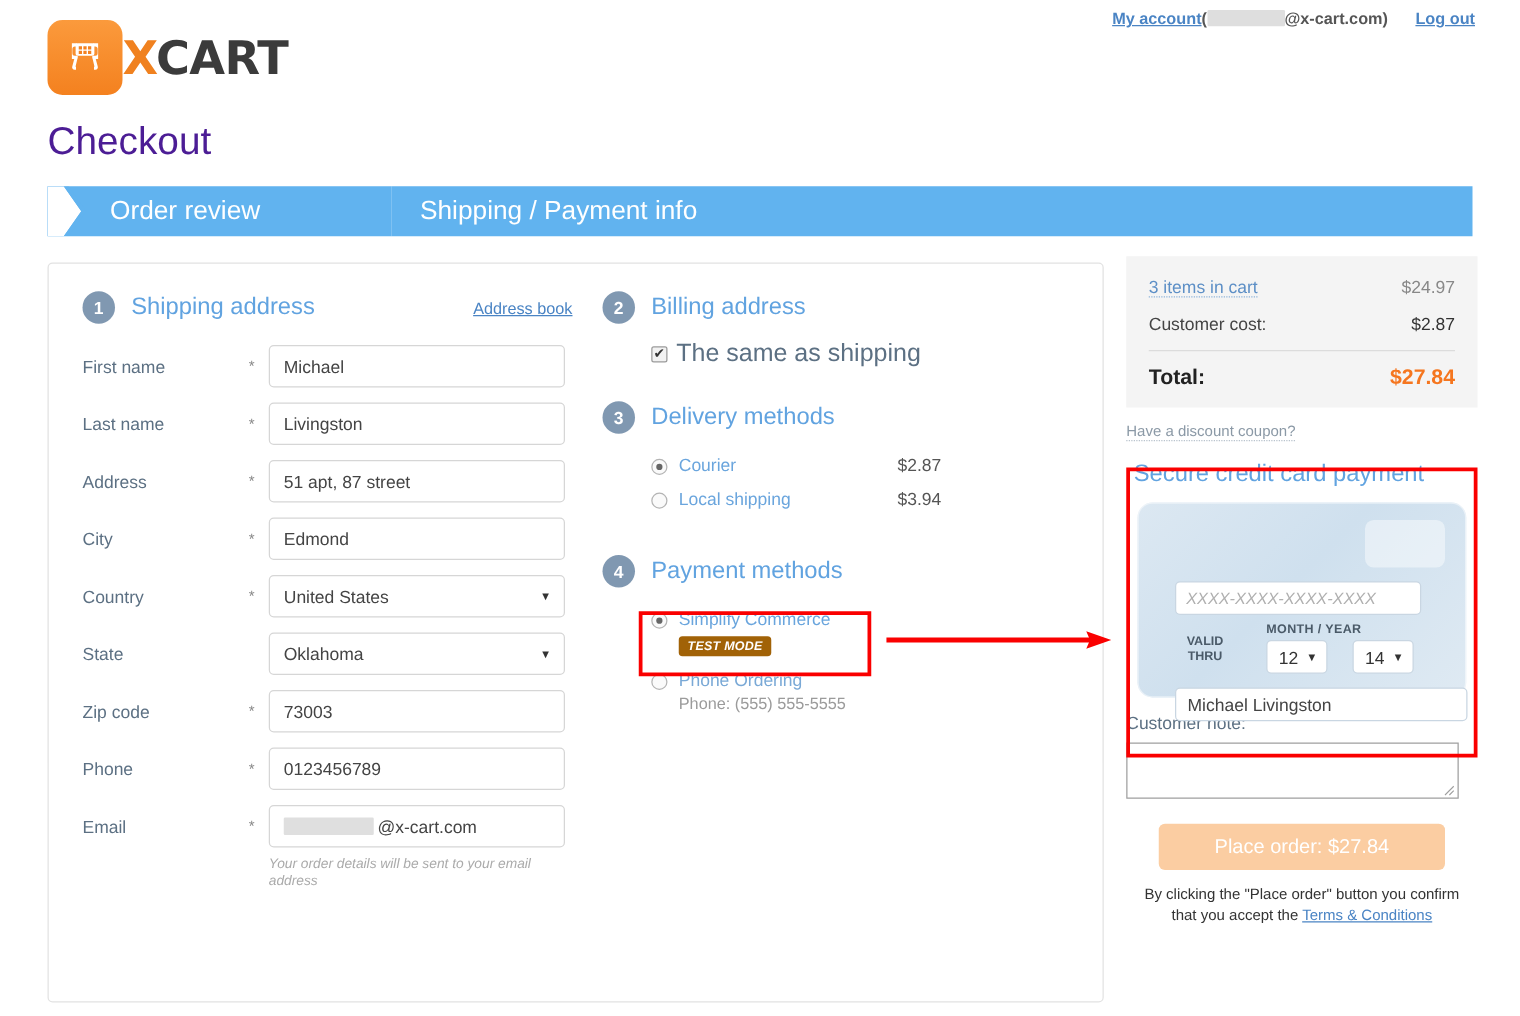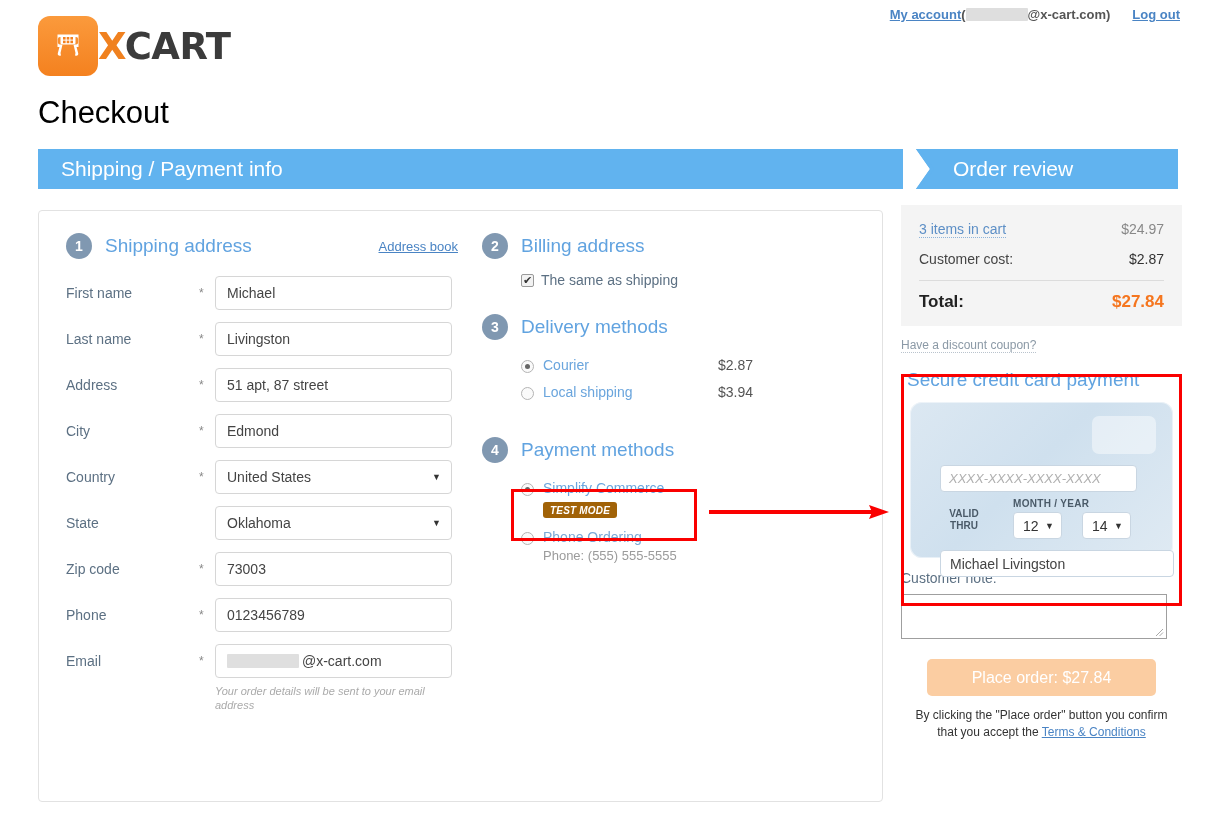--- a/index.html
+++ b/index.html
@@ -43,21 +43,21 @@
   .logo-text {
     font-size: 37px; font-weight: bold; letter-spacing: -0.5px;
     font-family: "DejaVu Sans", sans-serif;
   }
   .logo-x { color: #f0811f; }
   .logo-cart { color: #3b3b3b; }
 
   
   .page-title {
     position: absolute; left: 38px; top: 95px;
-    font-size: 31px; color: #000000; font-weight: normal;
+    font-size: 31px; color: #4c1d95; font-weight: normal;
     letter-spacing: 0px;
   }
 
   
   .tabs {
     position: absolute; left: 38px; top: 149px;
     width: 1140px; height: 40px;
     display: flex;
   }
   .tab {
@@ -140,21 +140,21 @@
   }
 
   
   .cb-row { display: flex; align-items: center; gap: 7px; margin-left: 39px; margin-top: -4px; }
   .cbox {
     width: 13px; height: 13px; border: 1px solid #9a9a9a;
     background: #f2f2f2; border-radius: 2px;
     display: flex; align-items: center; justify-content: center;
     font-size: 11px; color: #333; line-height: 1;
   }
-  .cb-label { font-size: 14px; color: #5c7083; }
+  .cb-label { font-size: 20px; color: #5c7083; }
 
   
   .radio-row {
     display: flex; align-items: flex-start;
     margin-left: 39px; margin-bottom: 11px;
     position: relative;
   }
   .radio {
     width: 13px; height: 13px; border-radius: 50%;
     border: 1px solid #b4b4b4; background: #fafafa;
@@ -323,31 +323,31 @@
       </svg>
     </div>
     <div class="logo-text">
       <span class="logo-x">X</span><span class="logo-cart">CART</span>
     </div>
   </div>
 
   <div class="page-title">Checkout</div>
 
   <div class="tabs">
-    <div class="tab tab-1">
-      <span>Shipping / Payment info</span>
-    </div>
     <div class="tab tab-2">
       <div class="chev">
         <svg width="44" height="40" viewBox="0 0 44 40" aria-hidden="true">
           <path d="M0 0 h13 l14 20 l-14 20 h-13 z" fill="#ffffff"></path>
           <path d="M13 0 h4 l14 20 l-14 20 h-4 l14 -20 z" fill="#61b3ef"></path>
         </svg>
       </div>
       <span>Order review</span>
+    </div>
+    <div class="tab tab-1">
+      <span>Shipping / Payment info</span>
     </div>
   </div>
 
   <div class="form-card">
 
     <div class="col-left">
       <div class="sec-head">
         <div class="step-num">1</div>
         <div class="sec-title">Shipping address</div>
         <a class="addr-book">Address book</a>

